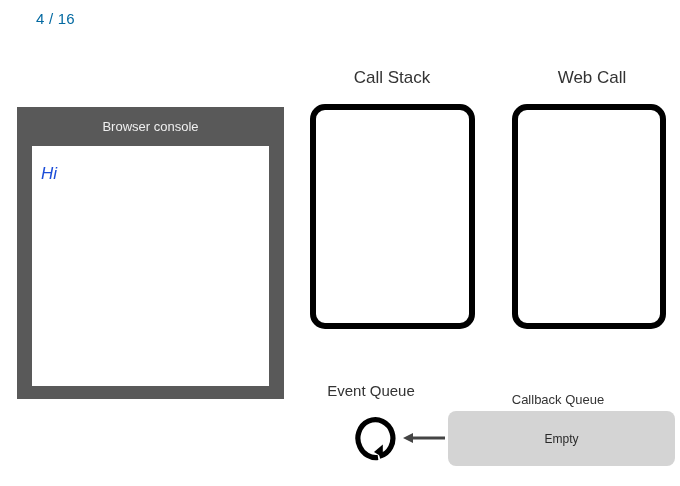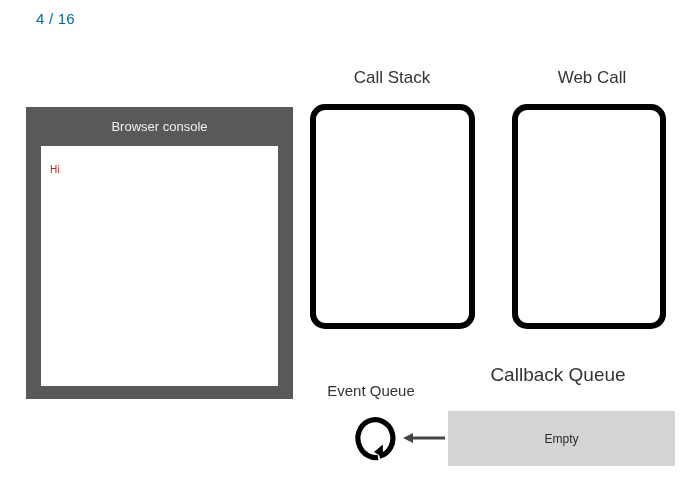--- a/index.html
+++ b/index.html
@@ -23,21 +23,21 @@
     top: 10px;
     font-size: 15px;
     color: #0369a1;
     letter-spacing: 0.2px;
     white-space: nowrap;
   }
 
   
   #console-panel {
     position: absolute;
-    left: 26px;
+    left: 17px;
     top: 107px;
     width: 267px;
     height: 292px;
     background: #595959;
     box-sizing: border-box;
   }
   #console-title {
     position: absolute;
     left: 0;
     top: 0;
@@ -55,23 +55,24 @@
     top: 39px;
     width: 237px;
     height: 240px;
     background: #ffffff;
     box-sizing: border-box;
   }
   #console-line {
     position: absolute;
     left: 9px;
     top: 18px;
-    font-size: 10px;
-    color: #b91c1c;
-    white-space: nowrap;
+    font-size: 17px;
+    color: #1d4ed8;
+    white-space: nowrap;
+    font-style: italic;
   }
 
   
   .section-label {
     position: absolute;
     font-size: 17px;
     color: #333333;
     text-align: right;
     white-space: nowrap;
     transform: translateX(-50%);
@@ -102,21 +103,21 @@
     left: 0;
     top: 0;
     width: 100%;
     height: 100%;
   }
 
   
   #call-stack-label { left: 392px; top: 68px; }
   #web-apis-label   { left: 592px; top: 68px; }
   #event-loop-label { left: 371px; top: 382px; font-size: 15px; }
-  #callback-queue-label { left: 558px; top: 364px; font-size: 19px; }
+  #callback-queue-label { left: 558px; top: 392px; font-size: 13px; }
 
   
   #event-loop-icon {
     position: absolute;
     left: 350px;
     top: 414px;
     width: 46px;
     height: 50px;
   }
 
@@ -131,20 +132,21 @@
 
   
   #callback-queue-box {
     position: absolute;
     left: 448px;
     top: 411px;
     width: 227px;
     height: 55px;
     background: #d4d4d4;
     box-sizing: border-box;
+    border-radius: 8px;
   }
   #callback-queue-status {
     position: absolute;
     left: 0;
     top: 0;
     width: 100%;
     height: 100%;
     display: flex;
     align-items: center;
     justify-content: center;

